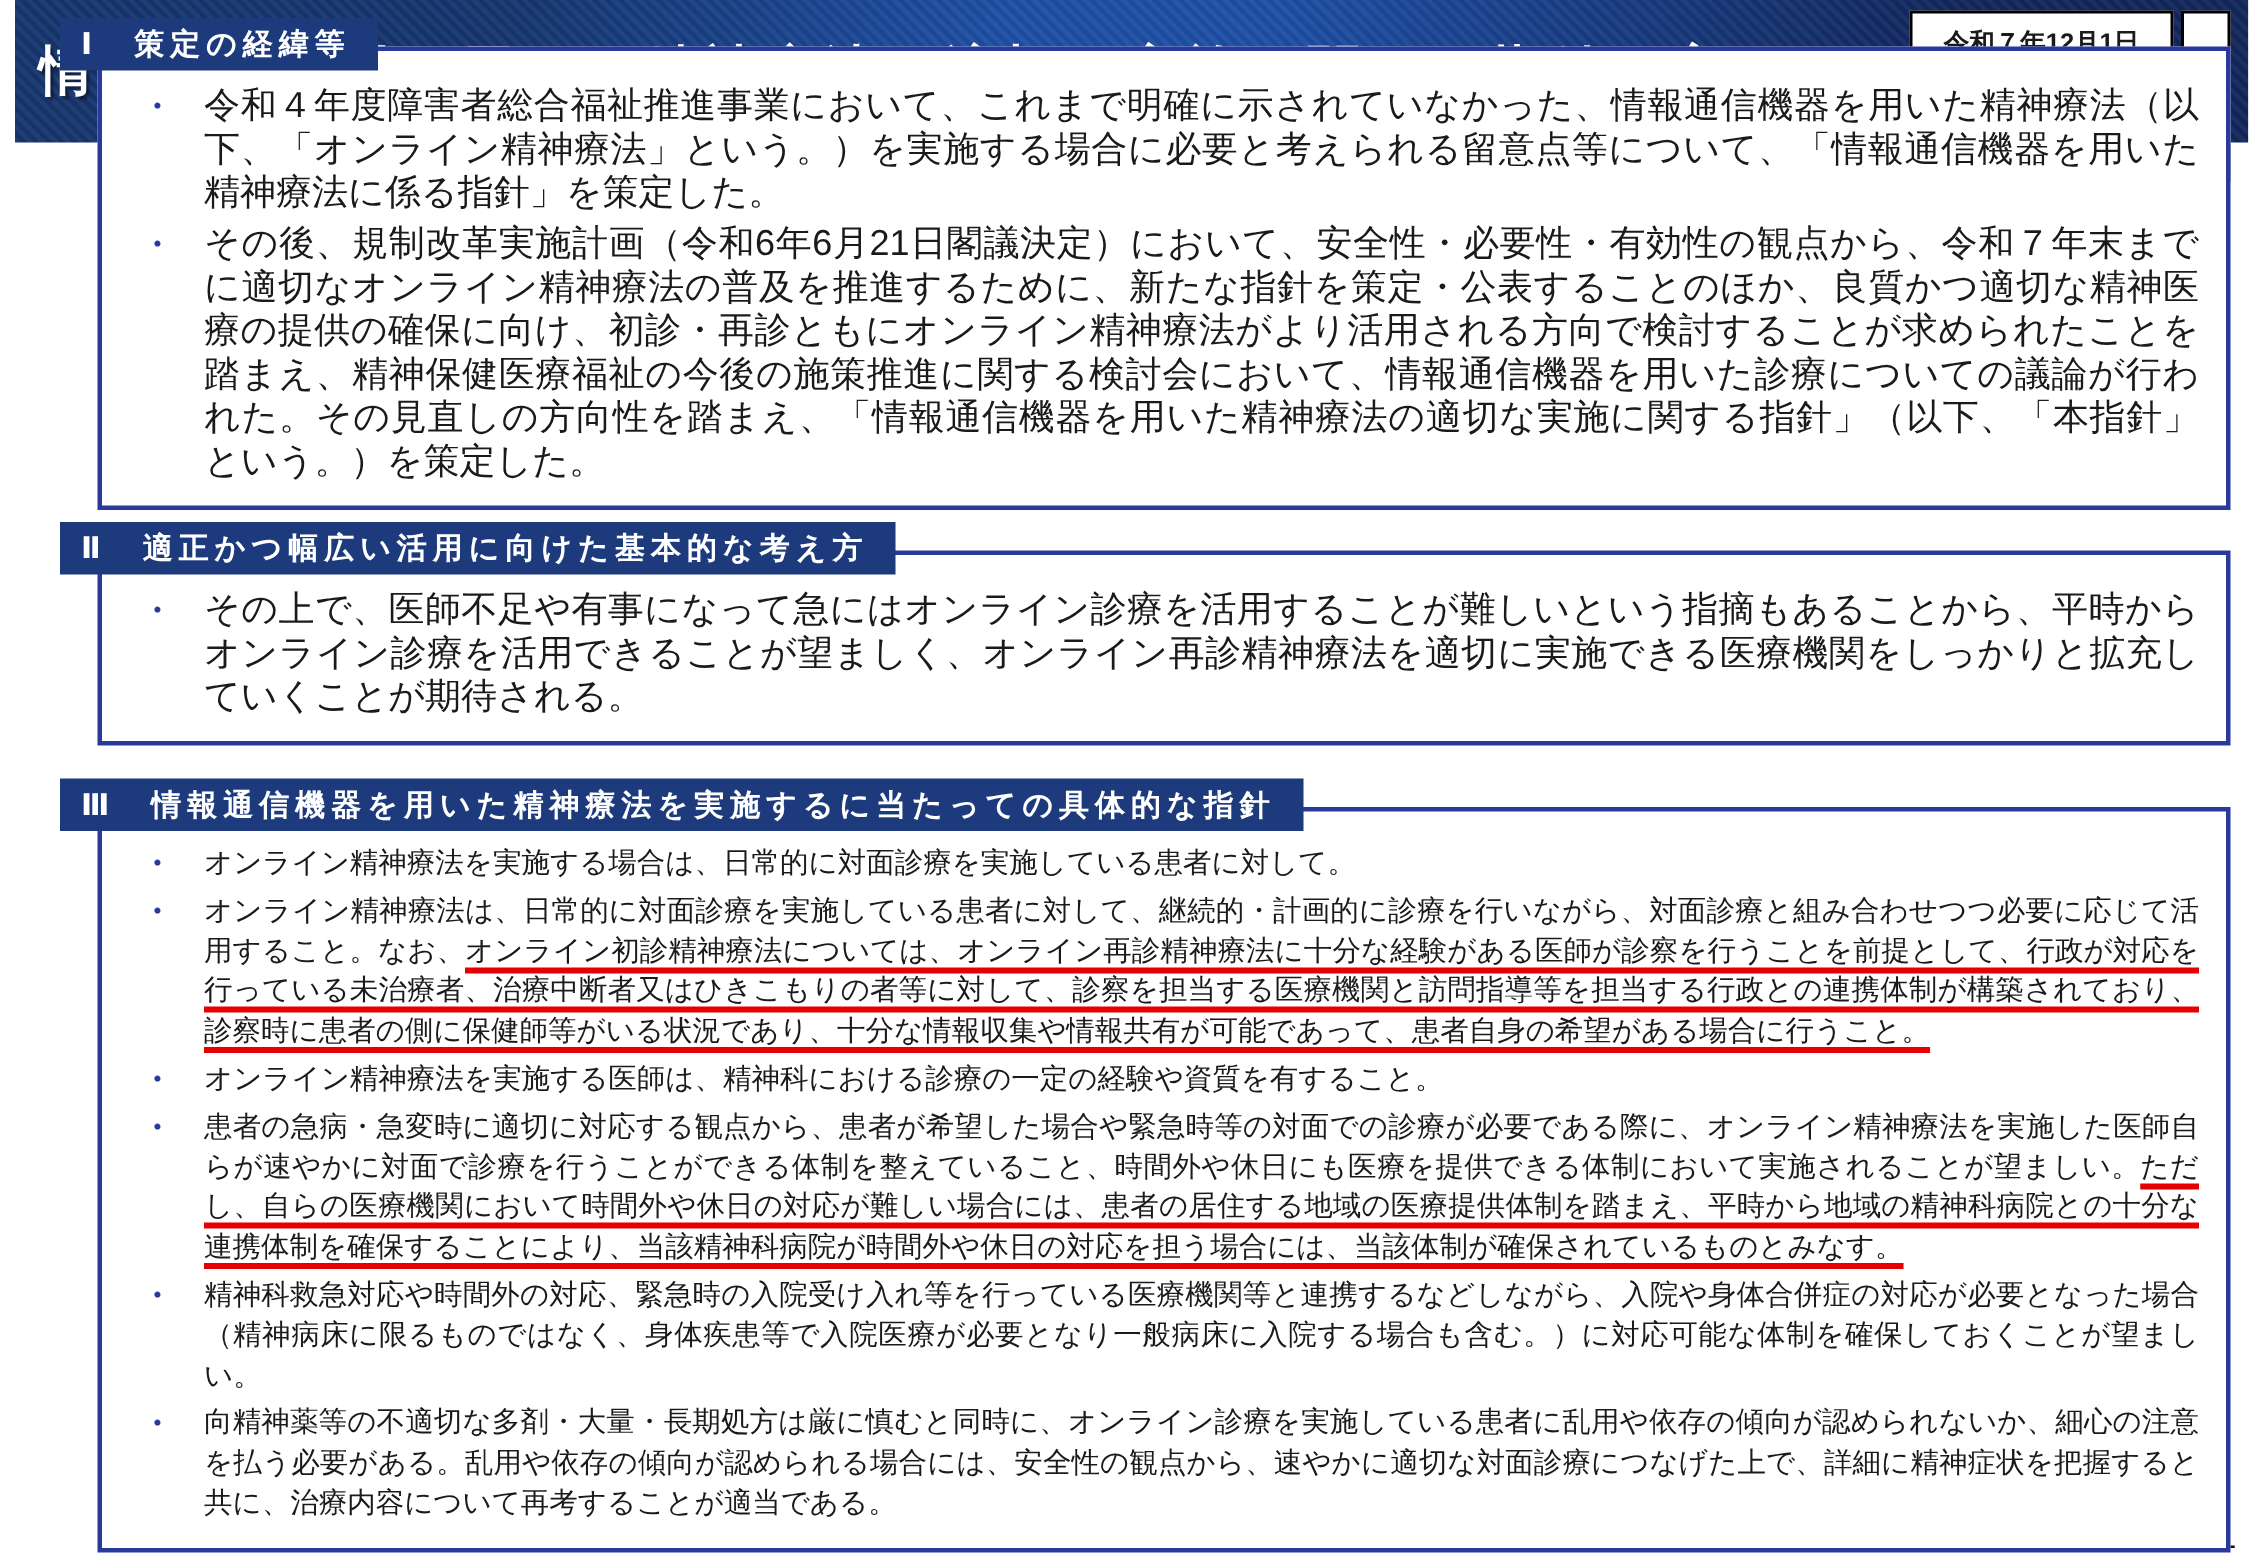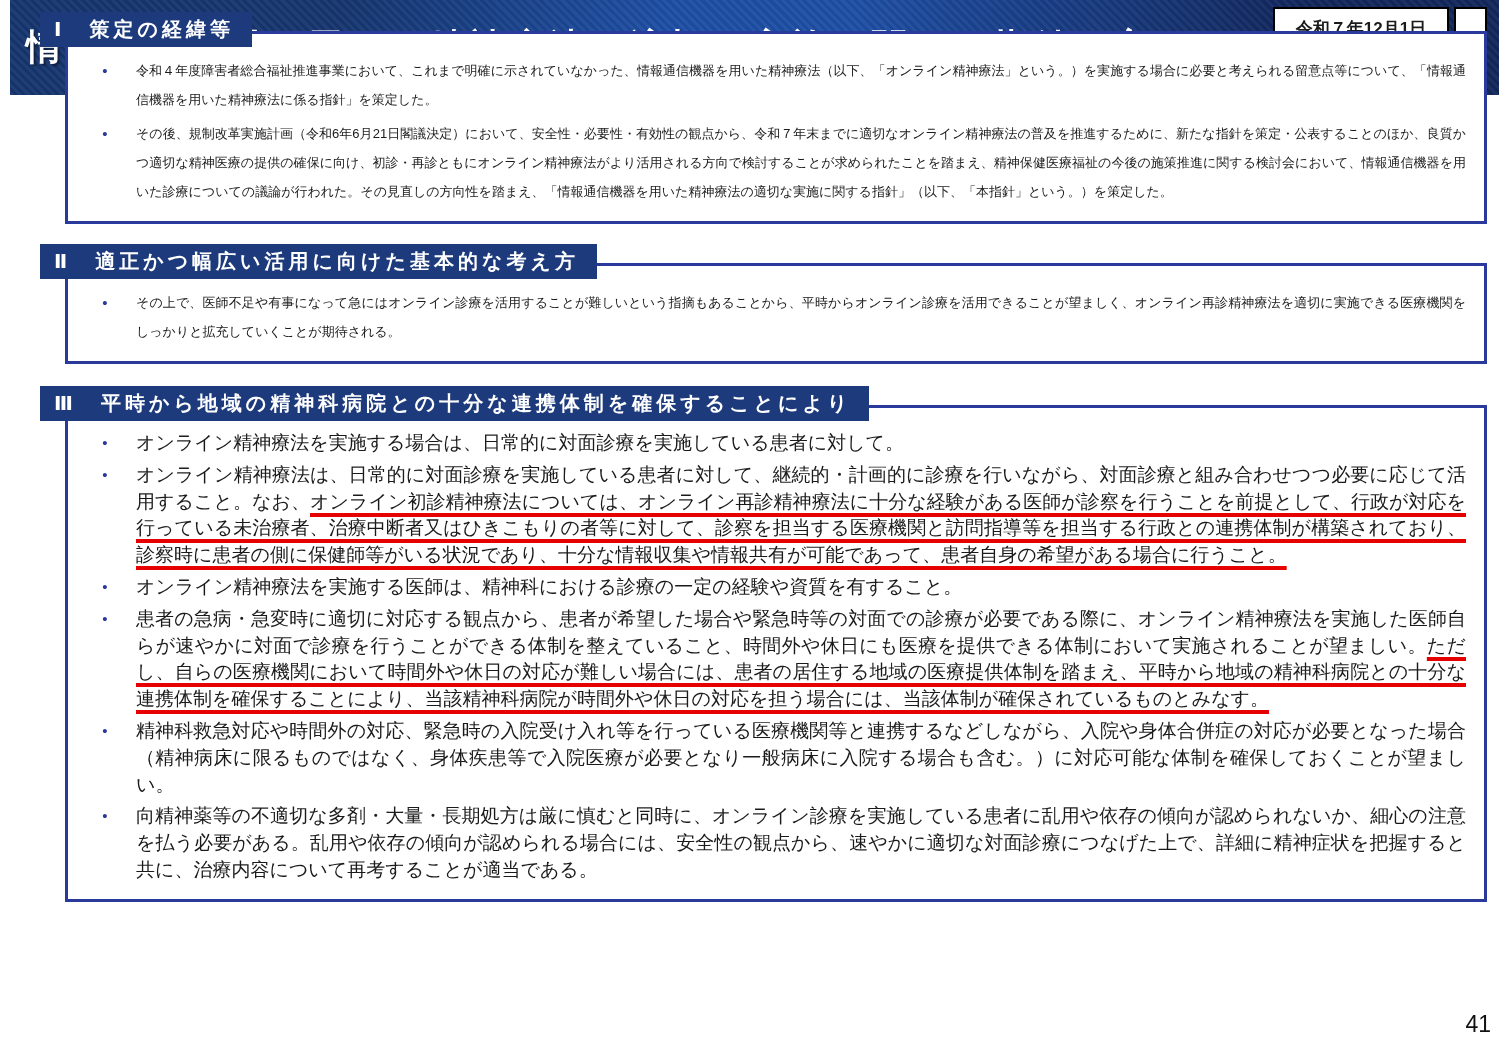--- a/index.html
+++ b/index.html
@@ -43,27 +43,27 @@
     position:relative; z-index:2; display:inline-block; margin-left:40px;
     background:var(--navy); color:#fff; font-weight:bold; font-size:20px;
     letter-spacing:4px; padding:4px 18px 4px 14px; white-space:nowrap;
   }
   .sec-box{
     position:relative; z-index:1; margin:-16px 12px 0 65px;
     border:3px solid var(--border-blue); background:#fff;
     padding:22px 18px 10px 6px;
   }
   .sec-1{ margin-top:12px; }
-  .sec-2{ margin-top:20px; }
+  .sec-2{ margin-top:8px; }
   .sec-3{ margin-top:22px; }
 
   .bullet{ display:flex; align-items:flex-start; margin-bottom:5px; }
   .dot{ flex:0 0 62px; text-align:center; color:var(--border-blue); font-size:15px; line-height:29px; }
   .dot::before{ content:"•"; }
-  .txt{ flex:1 1 auto; font-size:13px; line-height:29px; text-align:justify; }
+  .txt{ flex:1 1 auto; font-size:24px; line-height:29px; text-align:justify; }
   .sec-3 .txt{ line-height:26.8px; font-size:19px; }
   .sec-3 .dot{ line-height:26.8px; }
 
   .u-red{
     text-decoration:underline; text-decoration-color:var(--red);
     text-decoration-thickness:3.5px; text-underline-offset:5px;
     text-decoration-skip-ink:none;
   }
 
   .pagenum{ position:absolute; right:8px; bottom:0px; font-size:23px; color:#111; }
@@ -102,21 +102,21 @@
     <div class="sec-label">Ⅱ　適正かつ幅広い活用に向けた基本的な考え方</div>
     <div class="sec-box">
       <div class="bullet">
         <span class="dot"></span>
         <p class="txt"><span>その上で、医師不足や有事になって急にはオンライン診療を活用することが難しいという指摘もあることから、平時からオンライン診療を活用できることが望ましく、オンライン再診精神療法を適切に実施できる医療機関をしっかりと拡充していくことが期待される。</span></p>
       </div>
     </div>
   </section>
 
   <section class="sec sec-3">
-    <div class="sec-label">Ⅲ　平時から地域の精神科病院との十分な連携体制を確保することにより</div>
+    <div class="sec-label">Ⅲ　情報通信機器を用いた精神療法を実施するに当たっての具体的な指針</div>
     <div class="sec-box">
       <div class="bullet">
         <span class="dot"></span>
         <p class="txt"><span>オンライン精神療法を実施する場合は、日常的に対面診療を実施している患者に対して。</span></p>
       </div>
       <div class="bullet">
         <span class="dot"></span>
         <p class="txt"><span>オンライン精神療法は、日常的に対面診療を実施している患者に対して、継続的・計画的に診療を行いながら、対面診療と組み合わせつつ必要に応じて活用すること。なお、</span><span class="u-red">オンライン初診精神療法については、オンライン再診精神療法に十分な経験がある医師が診察を行うことを前提として、行政が対応を行っている未治療者、治療中断者又はひきこもりの者等に対して、診察を担当する医療機関と訪問指導等を担当する行政との連携体制が構築されており、診察時に患者の側に保健師等がいる状況であり、十分な情報収集や情報共有が可能であって、患者自身の希望がある場合に行うこと。</span></p>
       </div>
       <div class="bullet">

